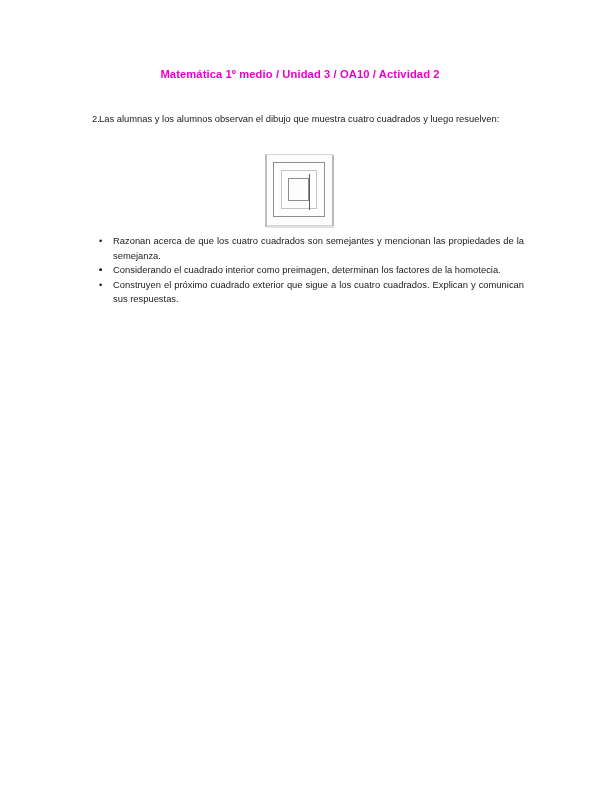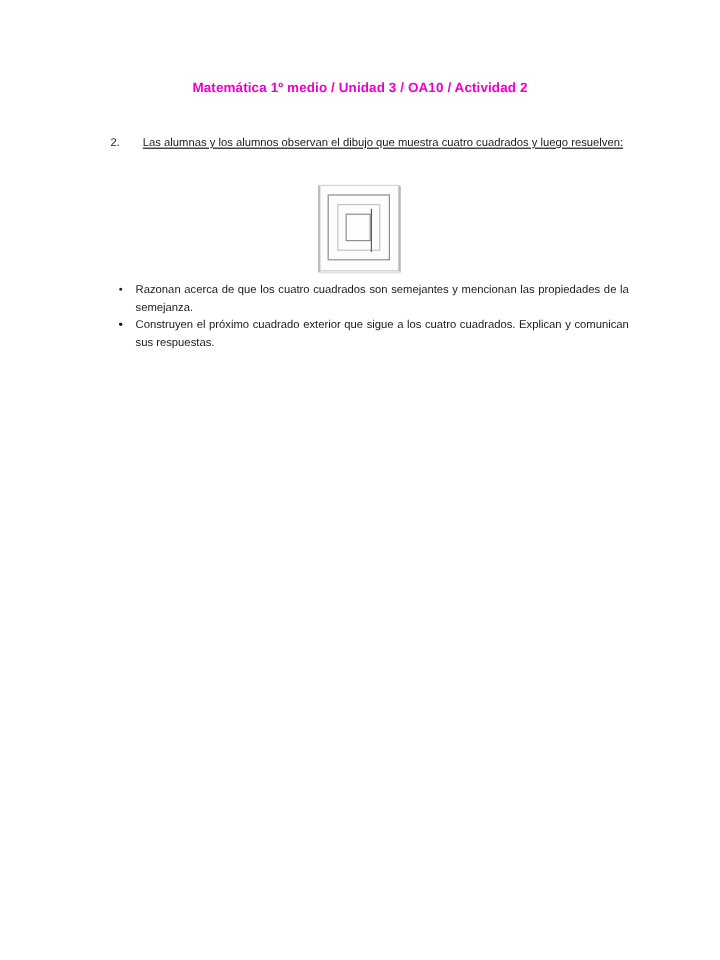--- a/index.html
+++ b/index.html
@@ -46,26 +46,25 @@
   }
   .numbered-item .num {
     position: absolute;
     left: 0;
     top: 0;
     font-size: 9.4px;
     line-height: 14.5px;
     color: #1a1a1a;
   }
   .numbered-item .body {
-    margin-left: 27px;
+    margin-left: 7px;
     font-size: 9.4px;
     line-height: 14.5px;
     text-align: justify;
     color: #1a1a1a;
-    text-decoration: underline;
   }
 
   
   .figure-wrap {
     position: absolute;
     left: 0;
     top: 152px;
     width: 600px;
     text-align: center;
   }
@@ -200,20 +199,21 @@
       <span class="dot">•</span>
       <span>Razonan acerca de que los cuatro cuadrados son semejantes y mencionan las propiedades de la semejanza.</span>
     </div>
 
     <div class="bullet-row">
       <span class="dot">•</span>
     </div>
 
     <div class="bullet-row">
       <span class="dot">•</span>
+      <span>Considerando el cuadrado interior como preimagen, determinan los factores de la homotecia.</span>
     </div>
 
     <div class="bullet-row">
       <span class="dot">•</span>
       <span>Construyen el próximo cuadrado exterior que sigue a los cuatro cuadrados. Explican y comunican sus respuestas.</span>
     </div>
 
   </div>
 
 </div>

